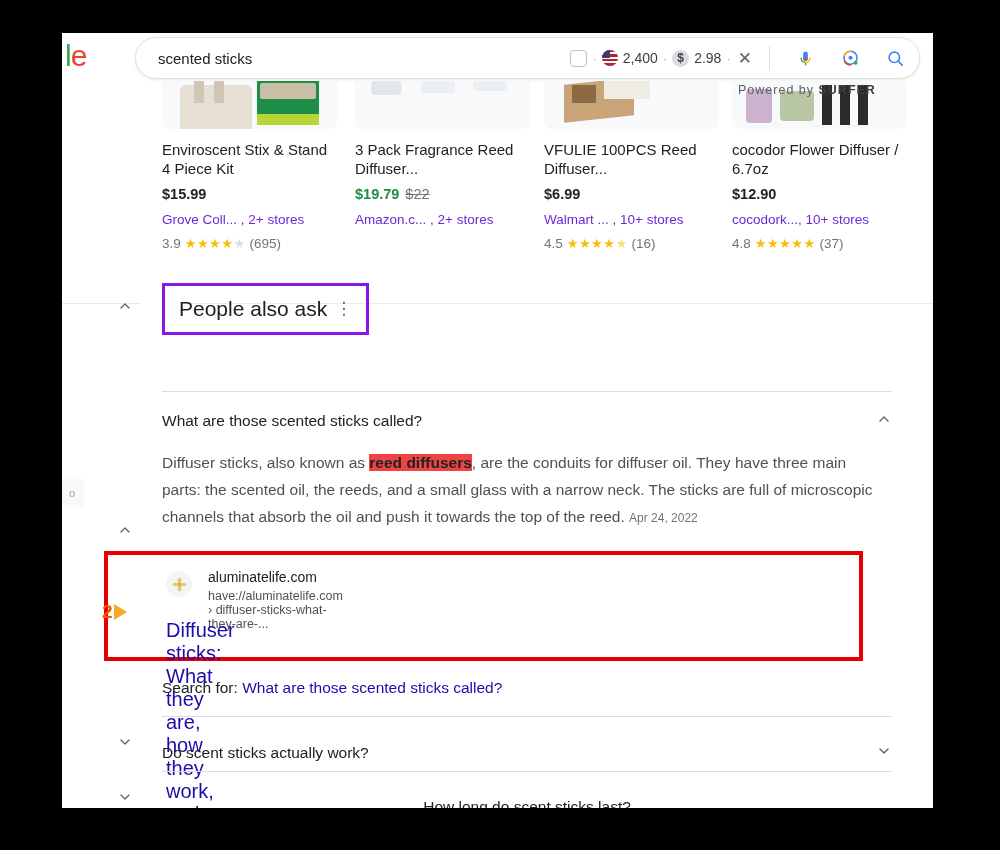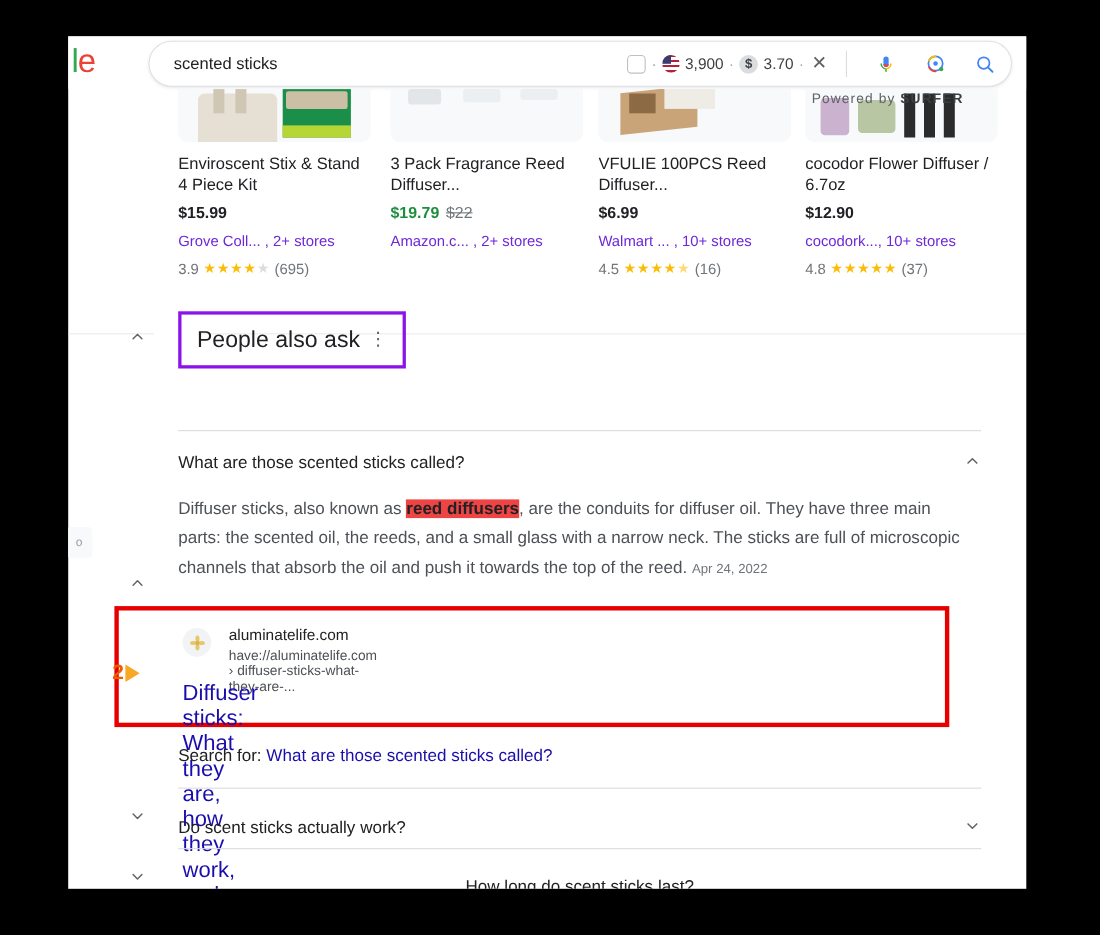--- a/index.html
+++ b/index.html
@@ -234,24 +234,24 @@
     <div class="topbar">
       <div class="glogo"><span class="l">l</span><span class="e">e</span></div>
 
       <div class="searchbox">
         <span class="search-text">scented sticks</span>
 
         <span class="metrics">
           <span class="sq-badge"></span>
           <span class="metric-sep">·</span>
           <span class="flag-ico"></span>
-          <span class="metric-val">3,900</span>
+          <span class="metric-val">2,400</span>
           <span class="metric-sep">·</span>
           <span class="dollar-ico">$</span>
-          <span class="metric-val">3.70</span>
+          <span class="metric-val">2.98</span>
           <span class="metric-sep">·</span>
           <span class="x-btn">✕</span>
 
           <span class="divider-v"></span>
 
           <span class="ico-btn">
             <svg width="19" height="19" viewBox="0 0 24 24">
               <path d="M12 3a3 3 0 0 0-3 3v6a3 3 0 0 0 6 0V6a3 3 0 0 0-3-3z" fill="#4285f4"></path>
               <path d="M12 15a3 3 0 0 0 3-3h-6a3 3 0 0 0 3 3z" fill="#ea4335"></path>
               <path d="M6.5 11.5a5.5 5.5 0 0 0 5.5 5.5v3" stroke="#34a853" stroke-width="1.8" fill="none" stroke-linecap="round"></path>

